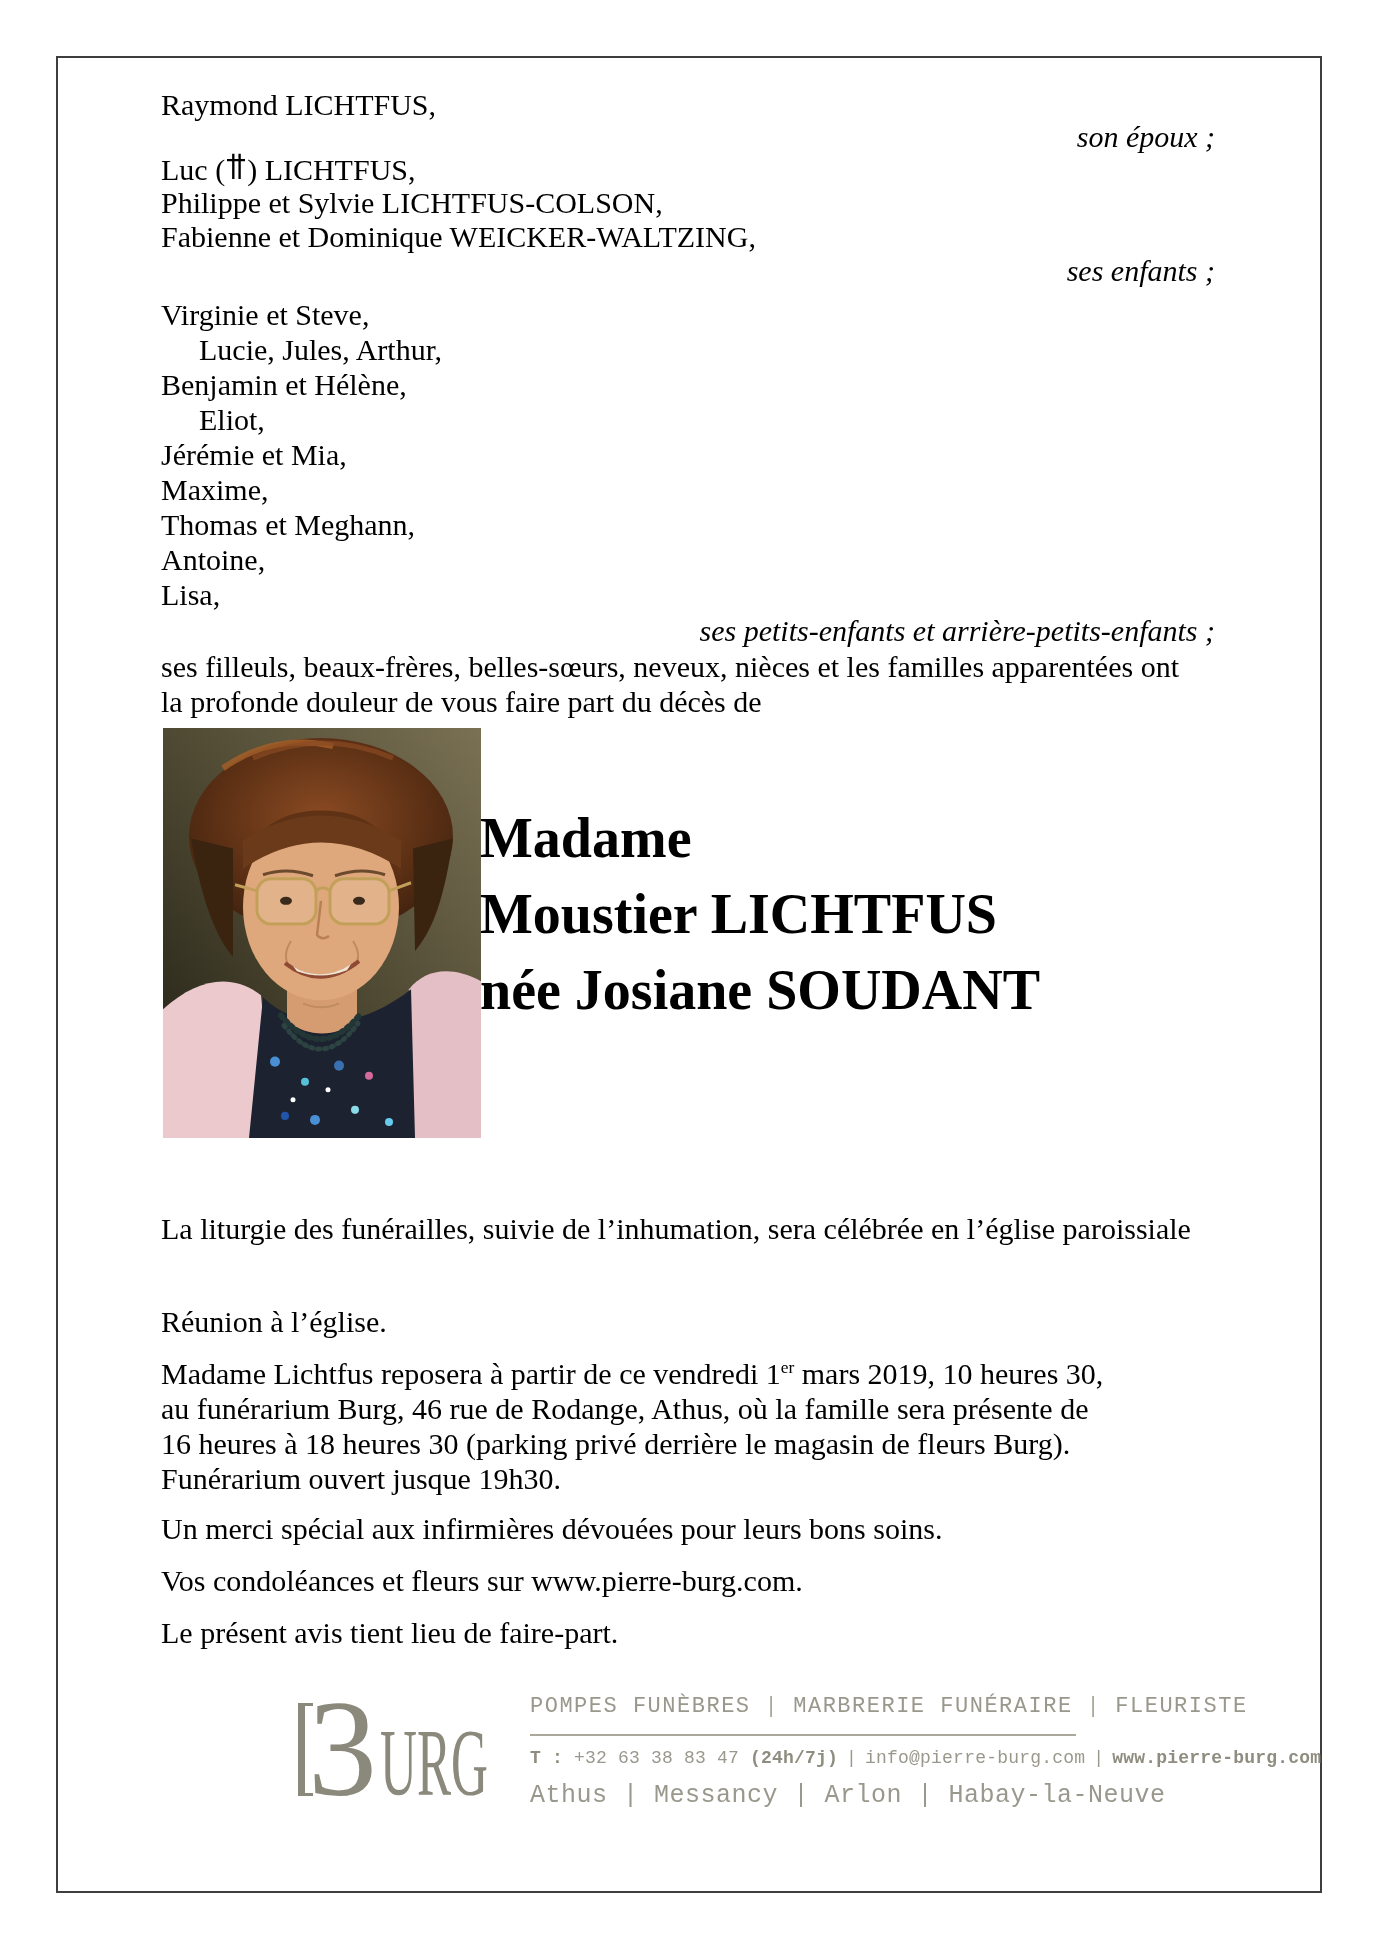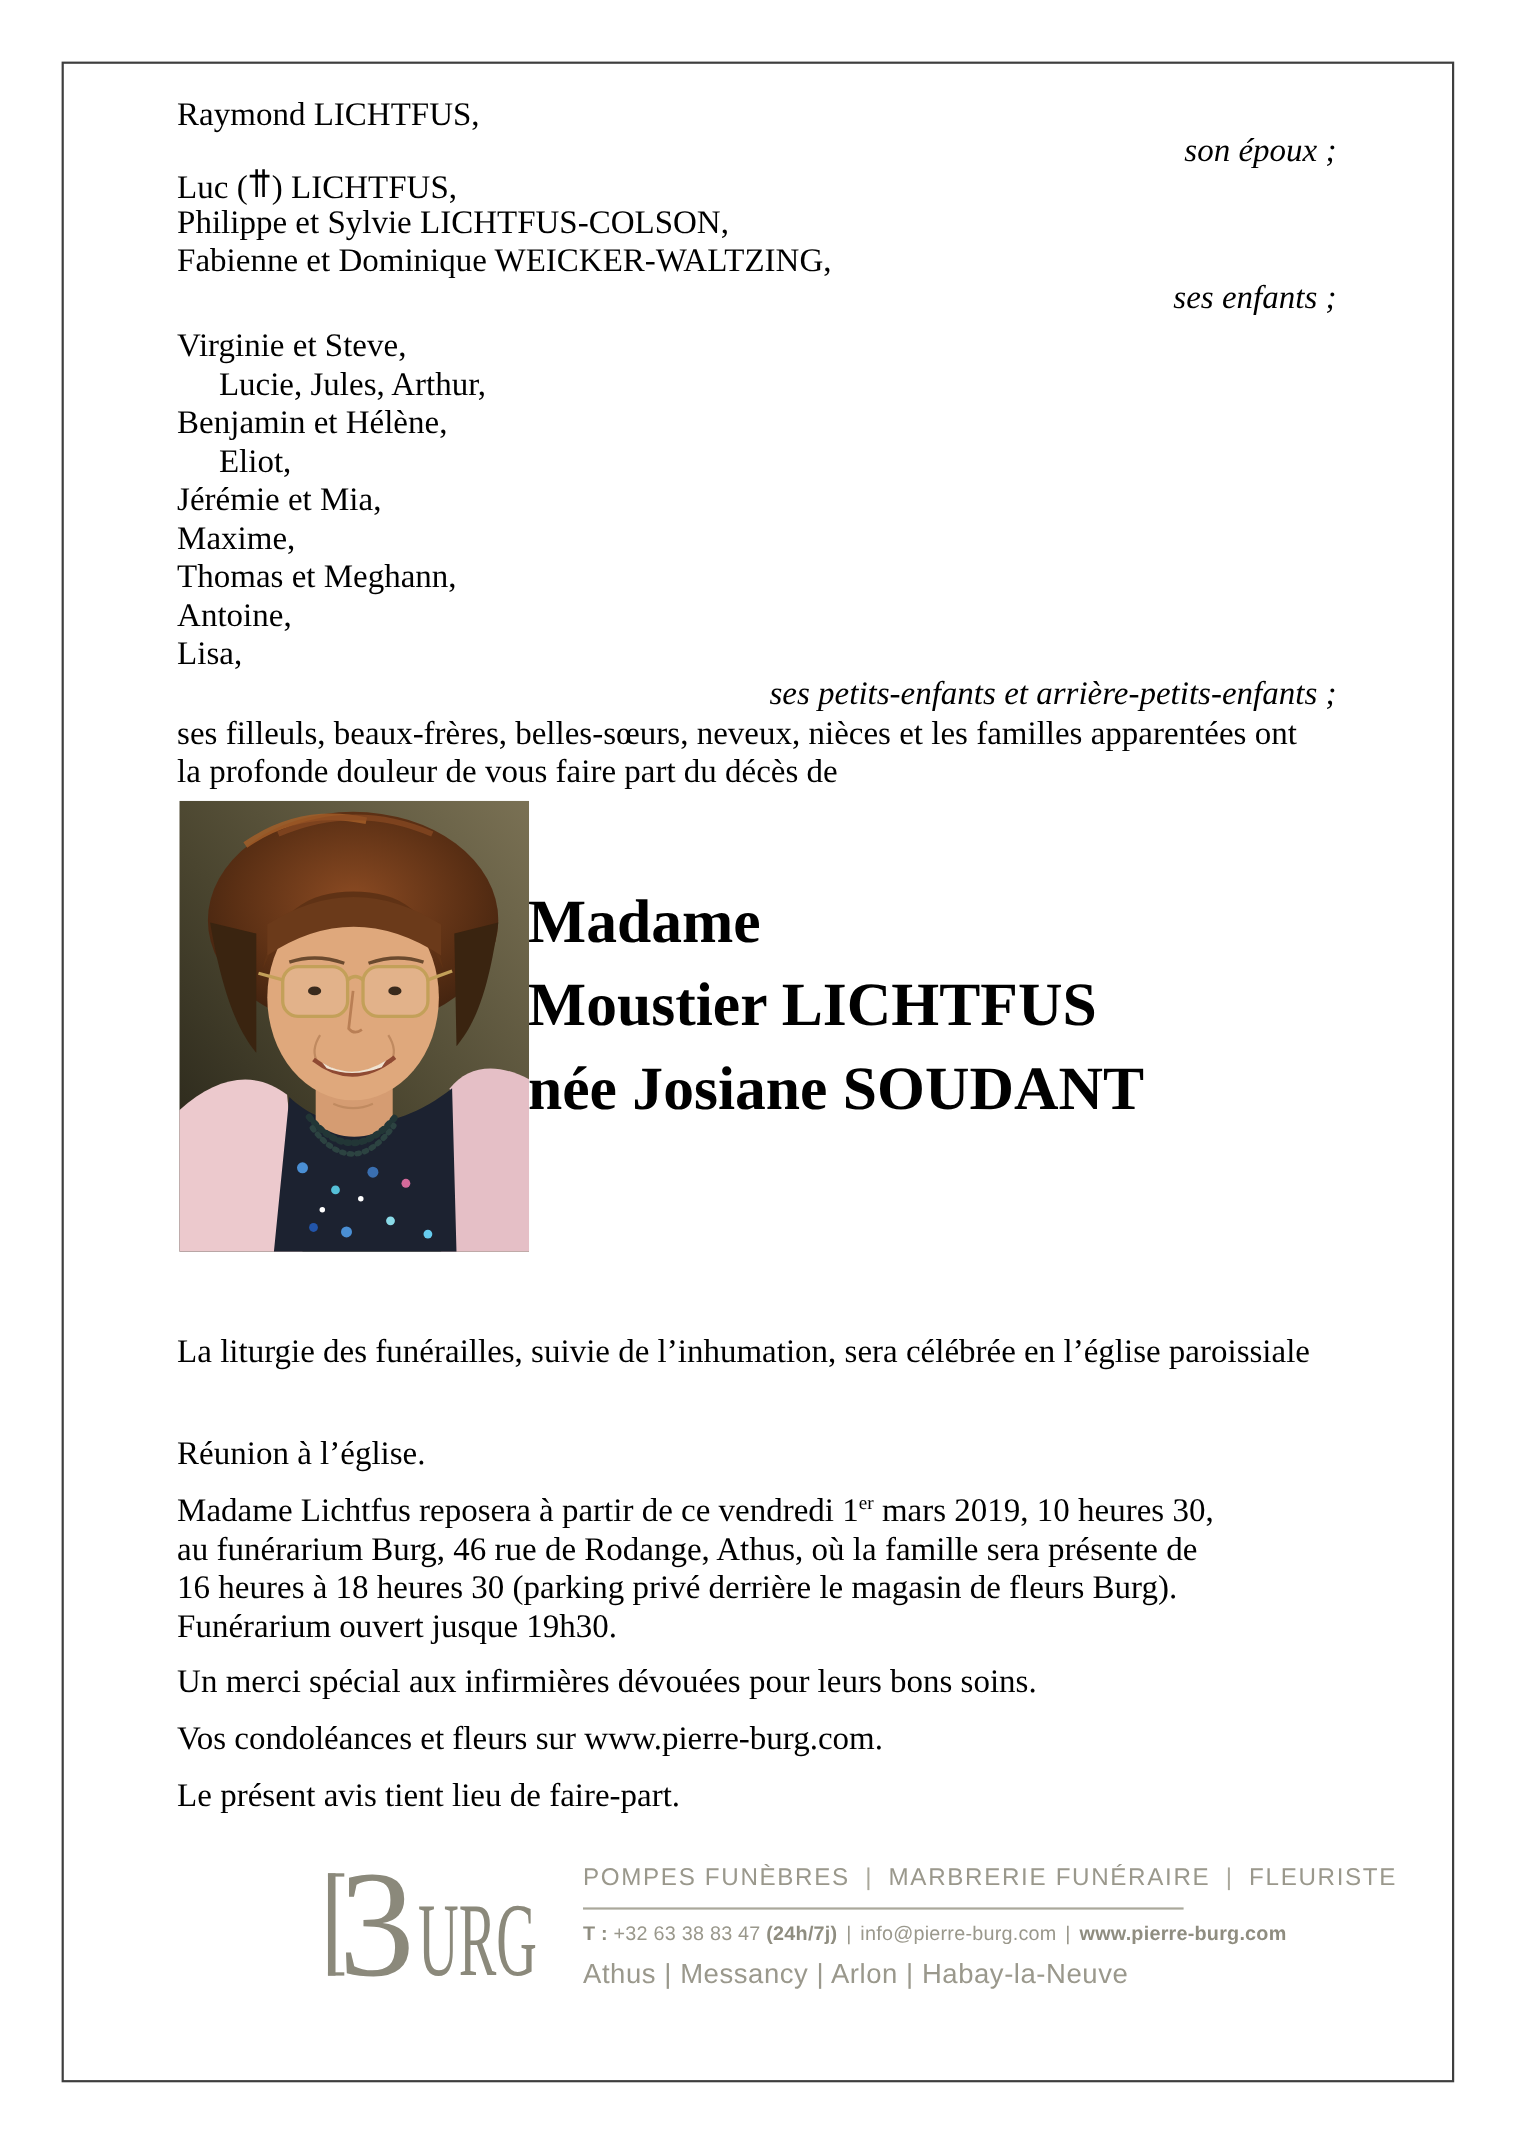--- a/index.html
+++ b/index.html
@@ -49,21 +49,21 @@
     width: 790px;
     text-align: left;
     font-weight: bold;
     font-size: 56px;
     line-height: 76px;
     white-space: nowrap;
   }
   sup { font-size: 0.58em; vertical-align: super; line-height: 0; }
   
   .logo-svg { position: absolute; left: 298px; top: 1698px; }
-  .footer-right { position: absolute; left: 530px; font-family: Liberation Sans, sans-serif; color: #9a988c; text-align: center; }
+  .footer-right { position: absolute; left: 530px; font-family: Liberation Mono, monospace; color: #9a988c; text-align: center; }
   .services { top: 1694px; font-size: 22px; letter-spacing: 1.5px; white-space: nowrap; }
   .services .sep { margin: 0 14px; color: #aaa89b; }
   .divider { position: absolute; left: 530px; top: 1734px; width: 546px; height: 2px; background: #aaa89b; }
   .contact { top: 1748px; font-size: 18px; letter-spacing: 0.2px; white-space: nowrap; }
   .contact b { font-weight: bold; color: #8f8d80; }
   .contact .sep { margin: 0 8px; }
   .cities { top: 1781px; font-size: 25px; letter-spacing: 0.5px; white-space: nowrap; }
 </style>
 </head>
 <body>

